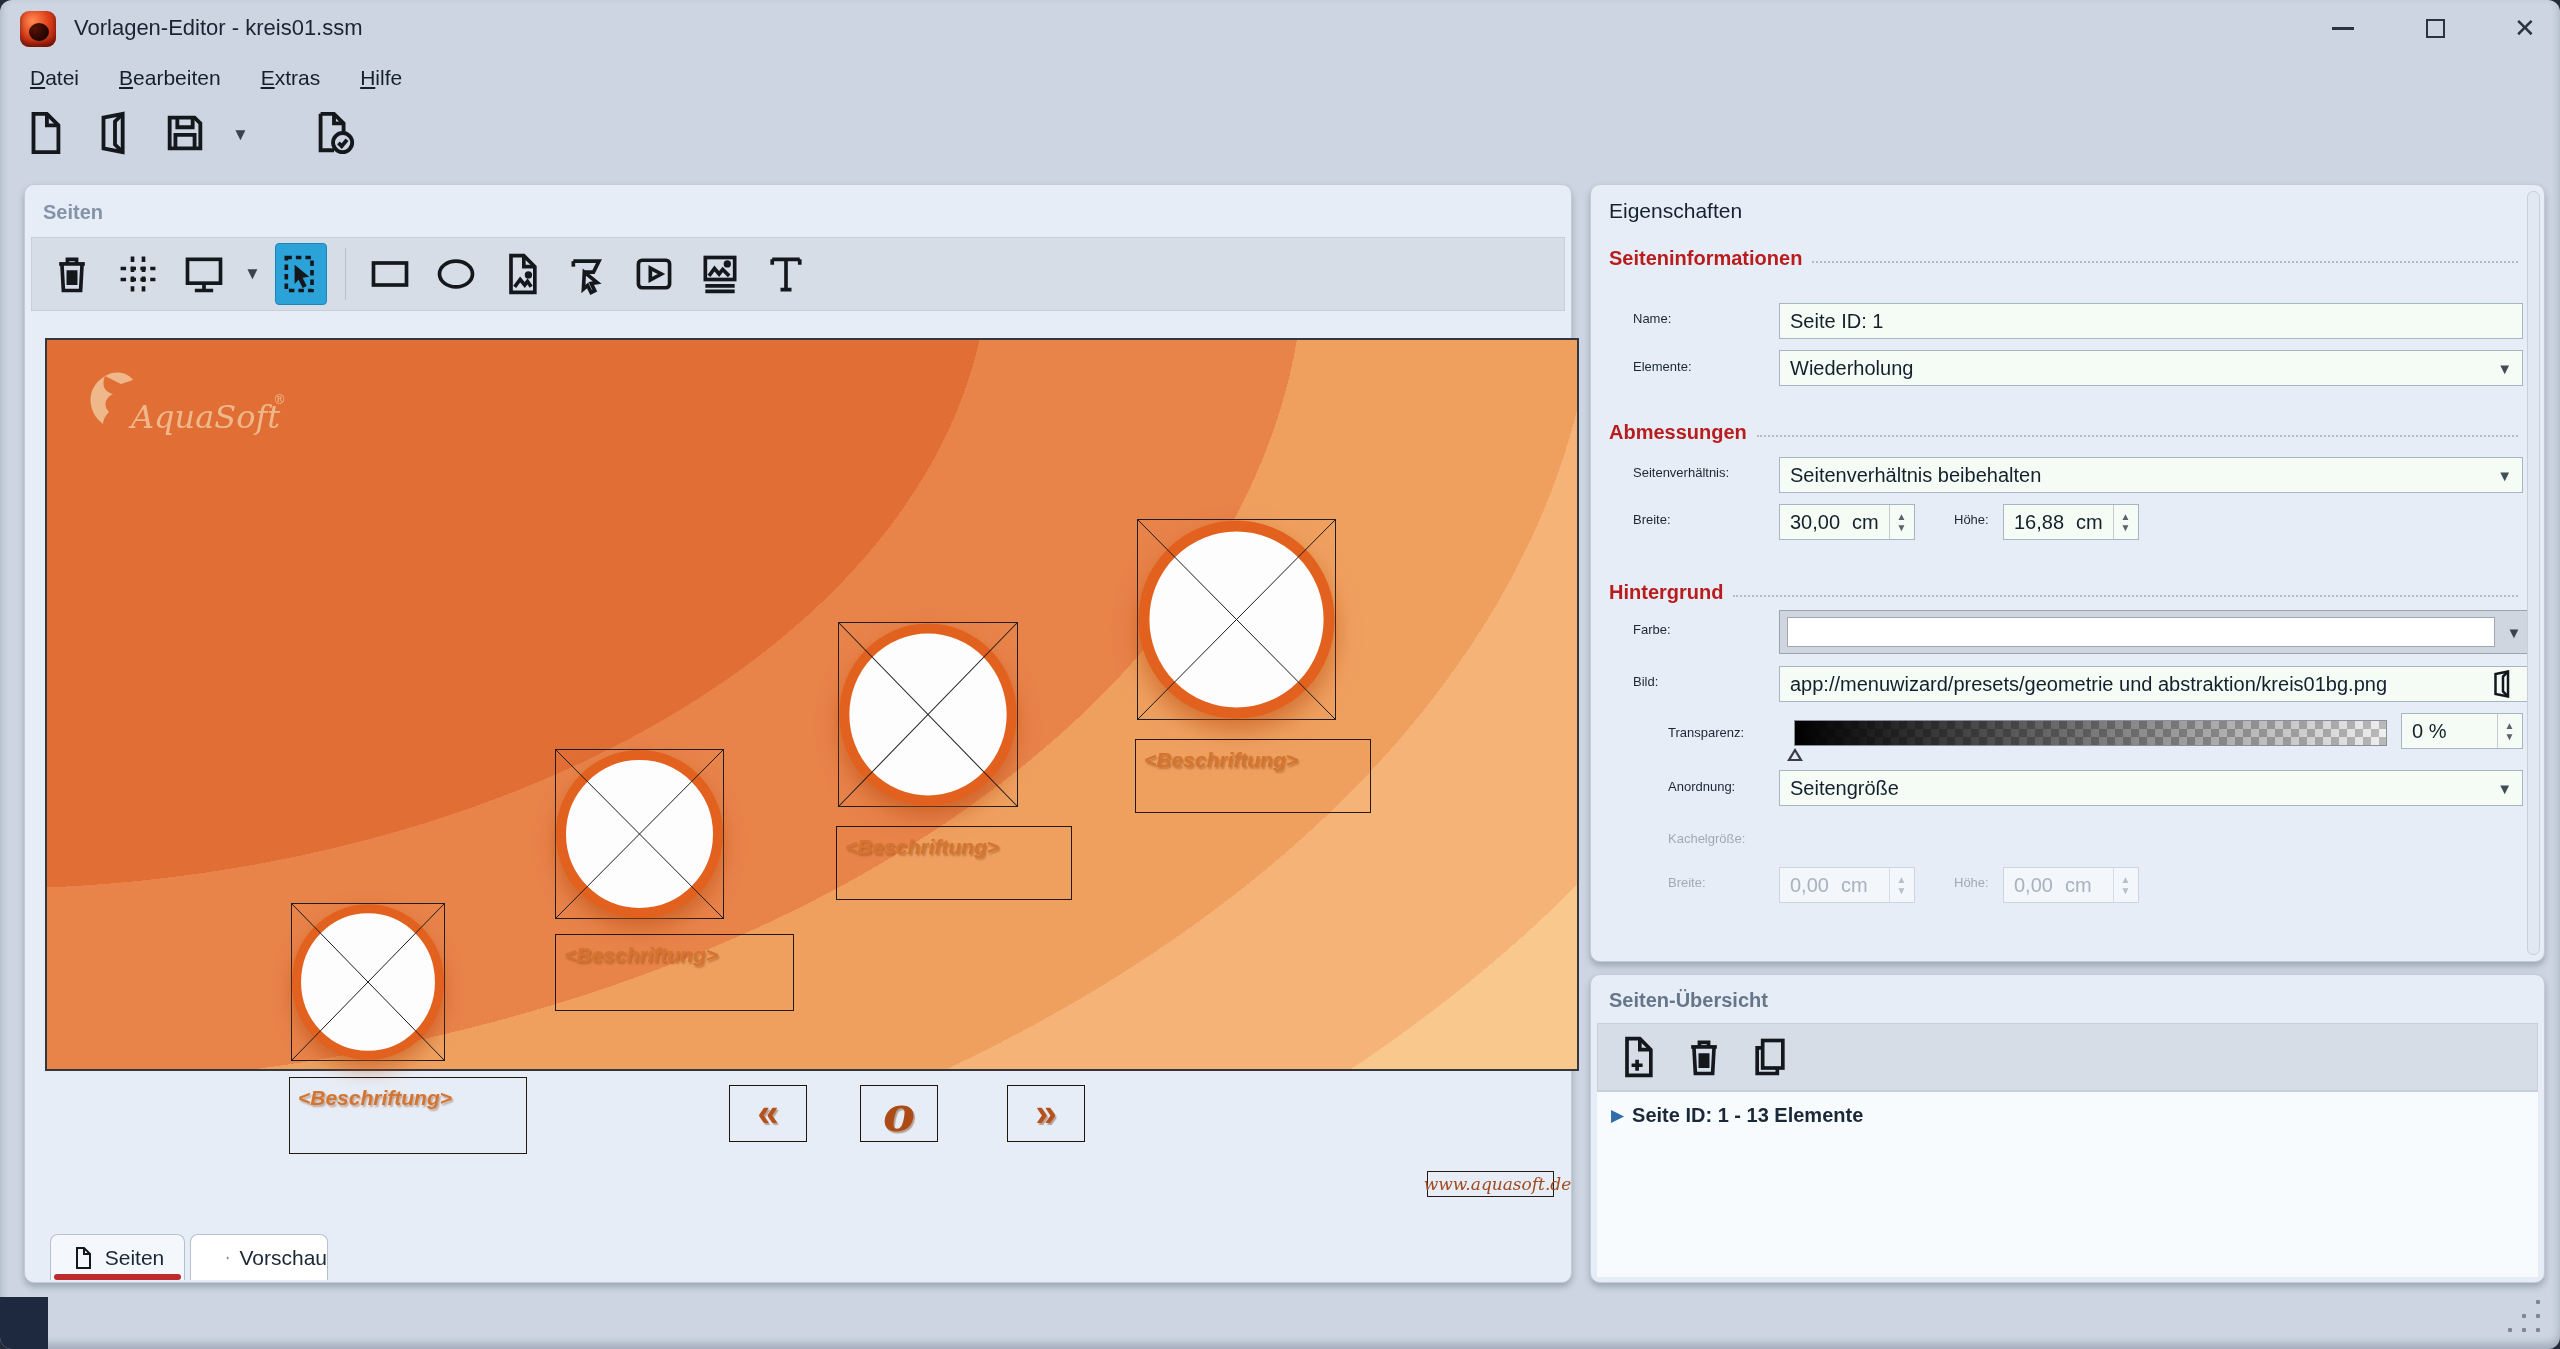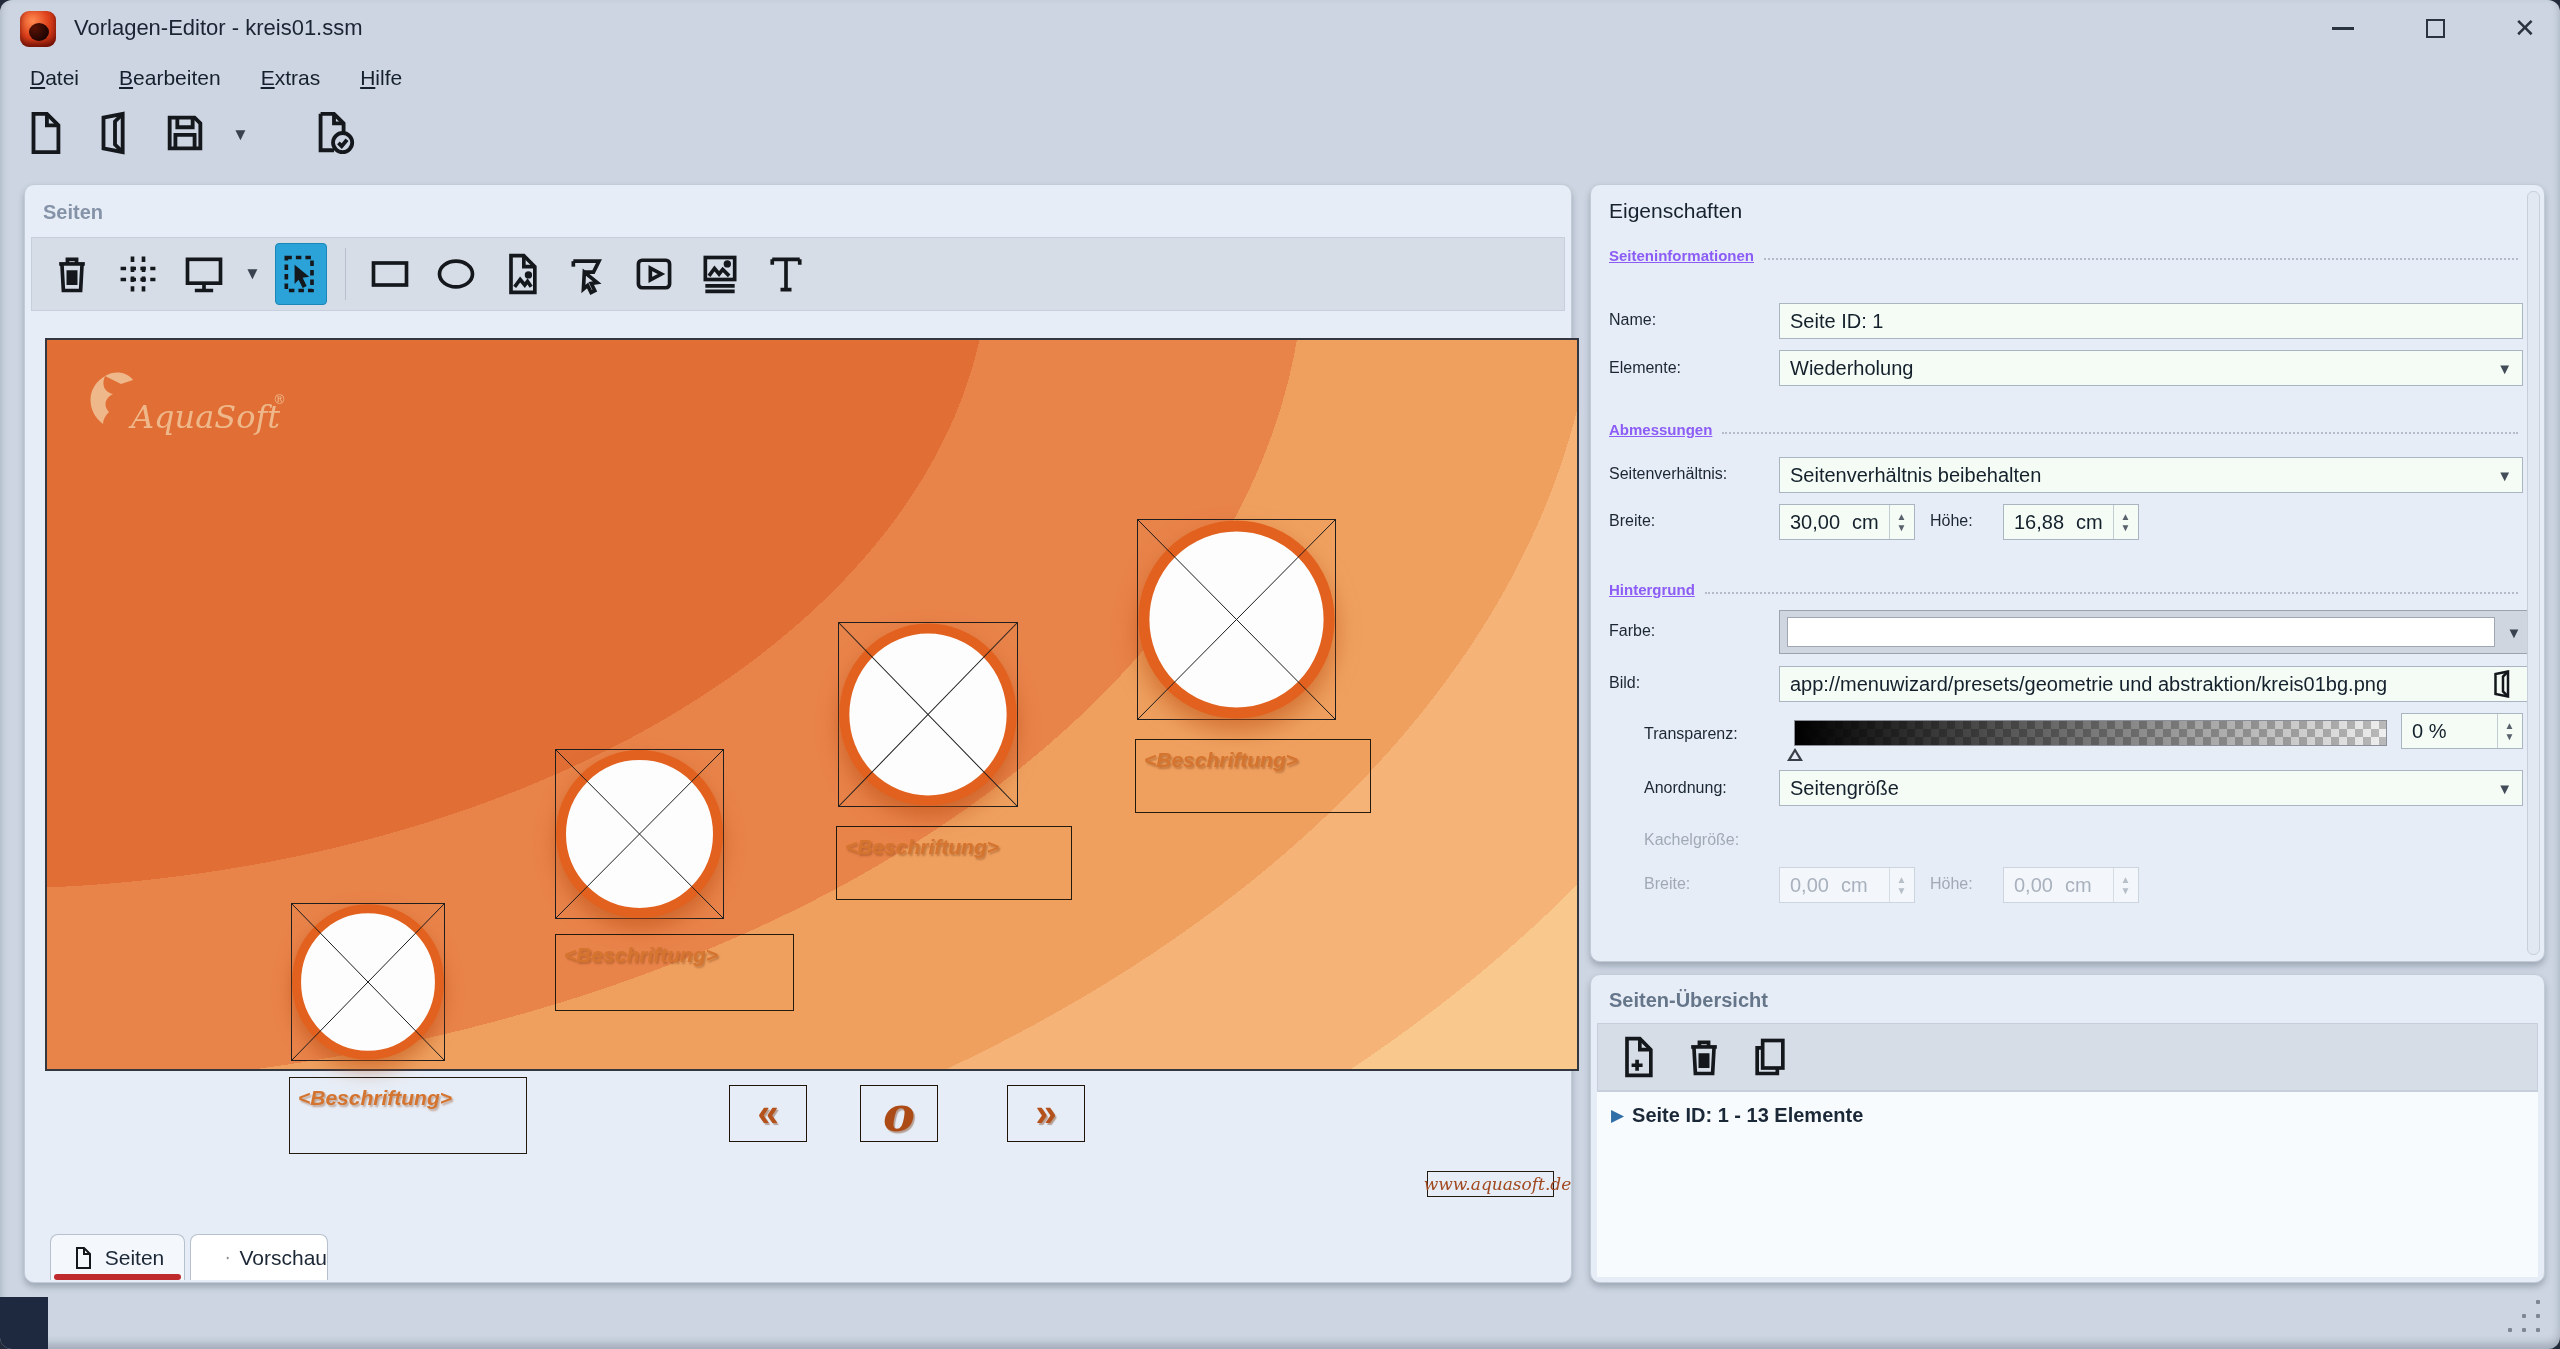--- a/index.html
+++ b/index.html
@@ -76,23 +76,23 @@
   
   .tab{top:1049px;height:46px;border:1px solid #b7c1cd;border-bottom:none;border-radius:8px 8px 0 0;
     display:flex;align-items:center;justify-content:center;gap:10px;font-size:21px;color:#1c2736;}
   #tab-seiten{left:25px;width:135px;background:#f4f8fd;}
   #tab-seiten:after{content:"";position:absolute;left:3px;right:3px;bottom:0;height:6px;border-radius:3px;background:#bf2a2d;}
   #tab-vorschau{left:165px;width:138px;background:#ffffff;padding-left:35px;}
   
   #props-panel{left:1590px;top:184px;width:955px;height:778px;}
   #props-title{left:18px;top:14px;font-size:21px;font-weight:normal;color:#16222f;}
   .sect{display:flex;align-items:center;position:absolute;left:18px;right:26px;}
-  .sect b{font-size:15px;color:#8b5cf6;font-weight:bold;white-space:nowrap;text-decoration:underline;}
+  .sect b{font-size:20px;color:#b91c1c;font-weight:bold;white-space:nowrap;}
   .sect i{flex:1;border-top:2px dotted #b3bcc8;margin-left:10px;margin-top:6px;}
-  .plabel{position:absolute;font-size:16px;color:#1b2734;}
+  .plabel{position:absolute;font-size:13px;color:#1b2734;margin-left:24px;}
   .plabel.dis{color:#a0aab6;}
   .input{position:absolute;background:#f5fcf5;border:1px solid #a9b6c2;font-size:20px;color:#14202c;
     display:flex;align-items:center;padding:0 10px;height:36px;}
   .input .caret{margin-left:auto;font-size:15px;color:#434c59;}
   .spin{padding-right:1px;}
   .spin .unit{margin-left:12px;}
   .spin .arrows{margin-left:auto;width:24px;align-self:stretch;border-left:1px solid #c3cbd5;
     display:flex;flex-direction:column;align-items:center;justify-content:center;font-size:10px;color:#59616c;line-height:11px;}
   .input.dis{background:#f3f7fb;border-color:#ccd4de;color:#a8b1bd;}
   .input.dis .arrows{color:#b6bec8;border-left-color:#d5dce4;}

